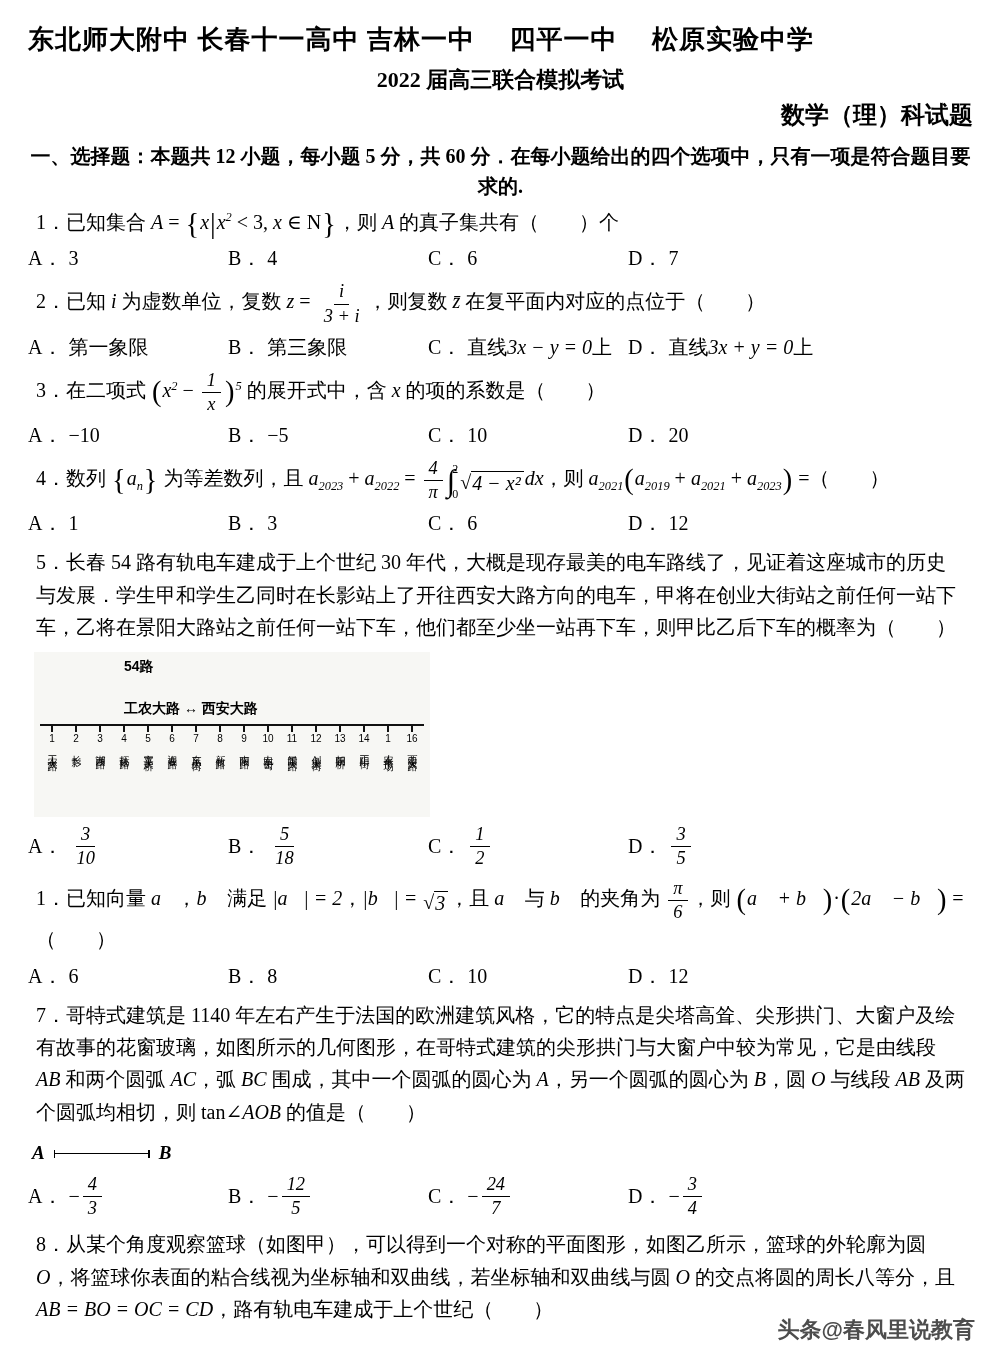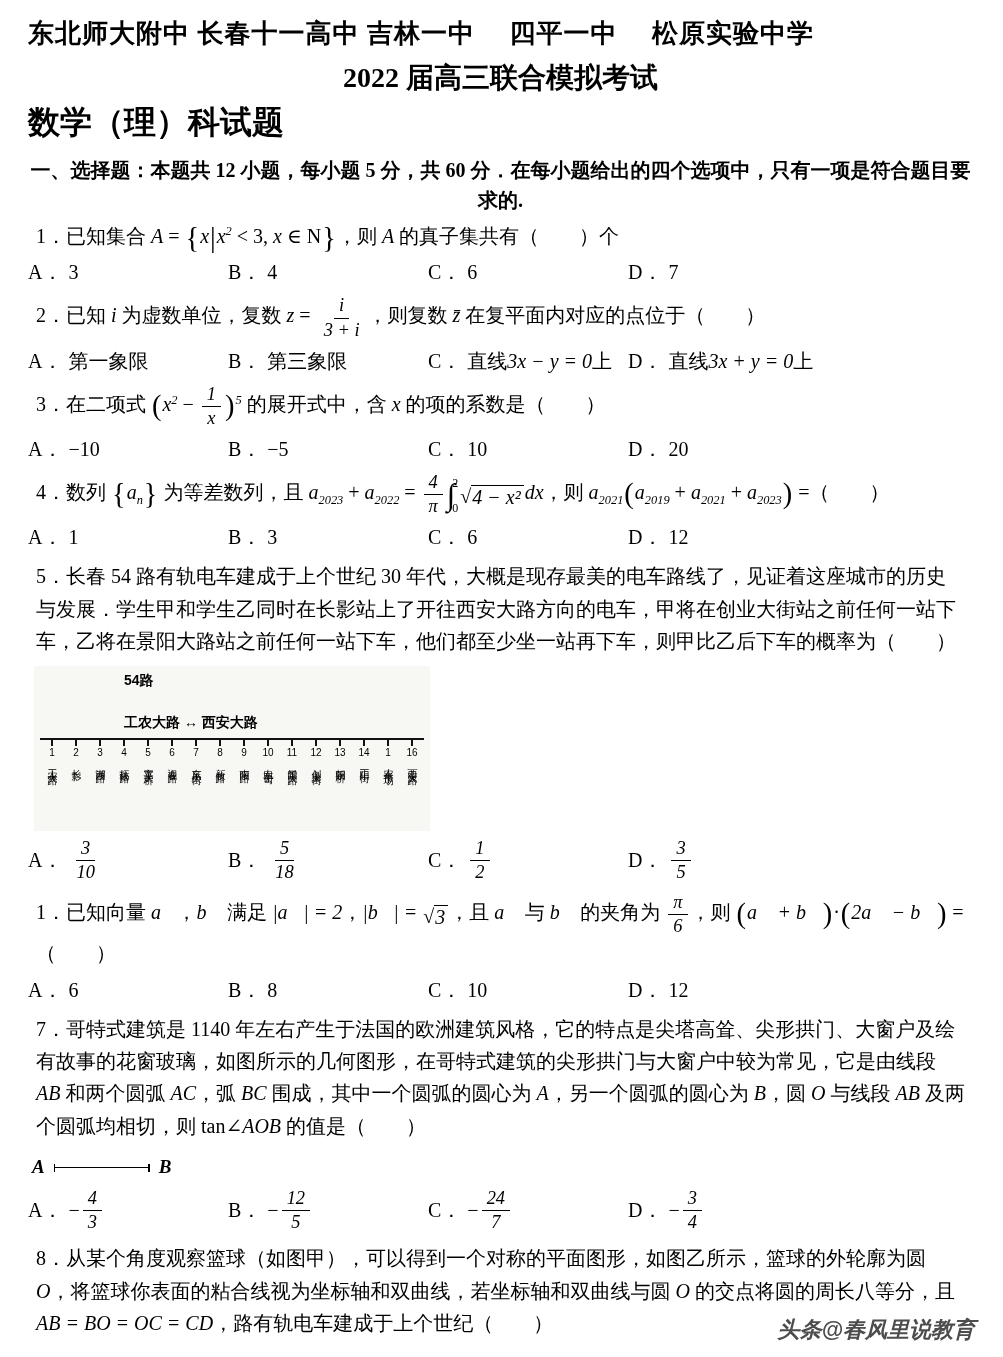--- a/index.html
+++ b/index.html
@@ -3,25 +3,25 @@
 <meta charset="utf-8">
 <style>
   * { margin:0; padding:0; box-sizing:border-box; }
   html,body { background:#ffffff; }
   body {
     width:1003px; height:1357px; position:relative; overflow:hidden;
     color:#000;
     font-family:"Liberation Serif","DejaVu Serif",serif;
     font-size:20px;
   }
-  .page { padding:16px 30px 0 28px; }
+  .page { padding:22px 30px 0 28px; }
 
   .schools { font-size:26px; font-weight:700; letter-spacing:1px; white-space:nowrap; margin-bottom:8px; }
-  .title    { text-align:center; font-size:28px; font-weight:700; margin-bottom:4px; }
-  .subtitle { text-align:left; font-size:32px; font-weight:700; margin-bottom:10px; }
+  .title    { text-align:center; font-size:22px; font-weight:700; margin-bottom:4px; }
+  .subtitle { text-align:right; font-size:24px; font-weight:700; margin-bottom:10px; }
   .section-intro { font-weight:700; line-height:1.5; margin-bottom:4px;text-align:center; }
 
   .q { margin-bottom:2px; }
   .stem { line-height:1.62; margin:5px 8px 2px; }
   .opts {
     display:grid;
     grid-template-columns:minmax(200px,max-content) minmax(200px,max-content) minmax(200px,max-content) auto;
     align-items:center;
     margin:7px 0 9px;
   }
@@ -67,21 +67,20 @@
   .segfig .segline::before, .segfig .segline::after {
     content:""; position:absolute; top:-4px; width:1.6px; height:8px; background:#000;
   }
   .segfig .segline::before { left:0; }
   .segfig .segline::after { right:0; }
 
   .watermark {
     position:absolute; right:28px; bottom:12px;
     color:#4d4d4d; font-size:22px; font-weight:700;
     font-family:"Liberation Sans","DejaVu Sans",sans-serif;
-    font-style:italic;
   }
 </style>
 </head>
 <body>
 
 <div class="page">
   <div class="schools">东北师大附中 长春十一高中 吉林一中　 四平一中　 松原实验中学</div>
   <div class="title">2022 届高三联合模拟考试</div>
   <div class="subtitle">数学（理）科试题</div>
   <div class="section-intro">一、选择题：本题共 12 小题，每小题 5 分，共 60 分．在每小题给出的四个选项中，只有一项是符合题目要求的.</div>

